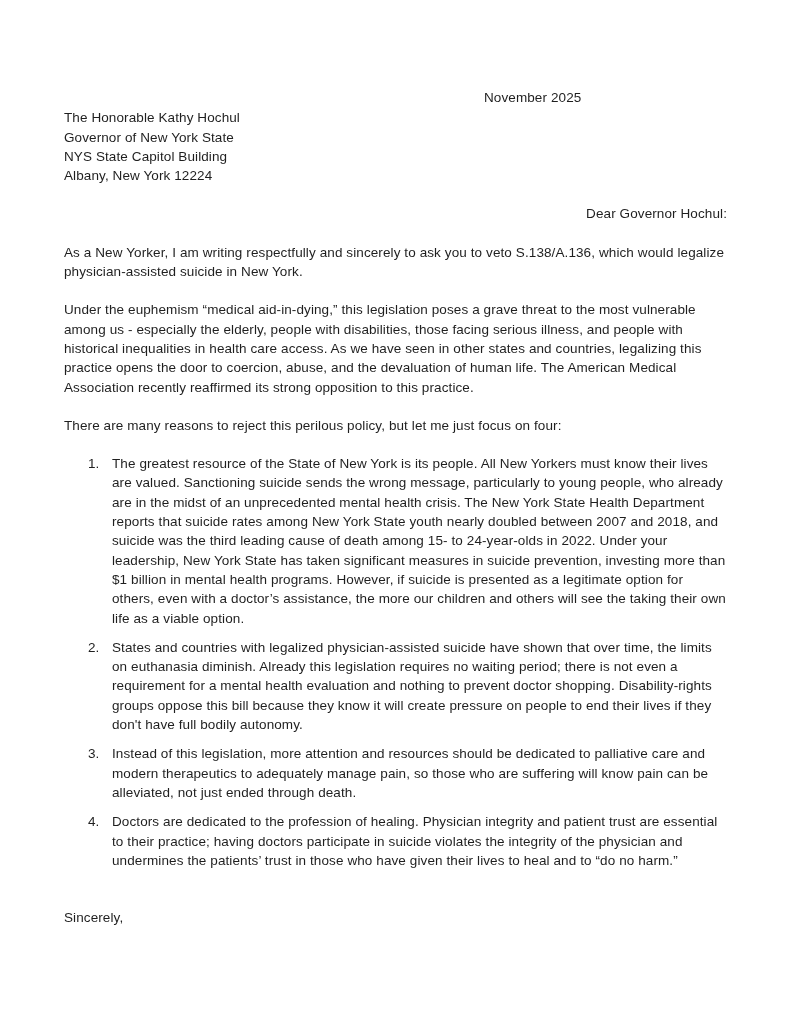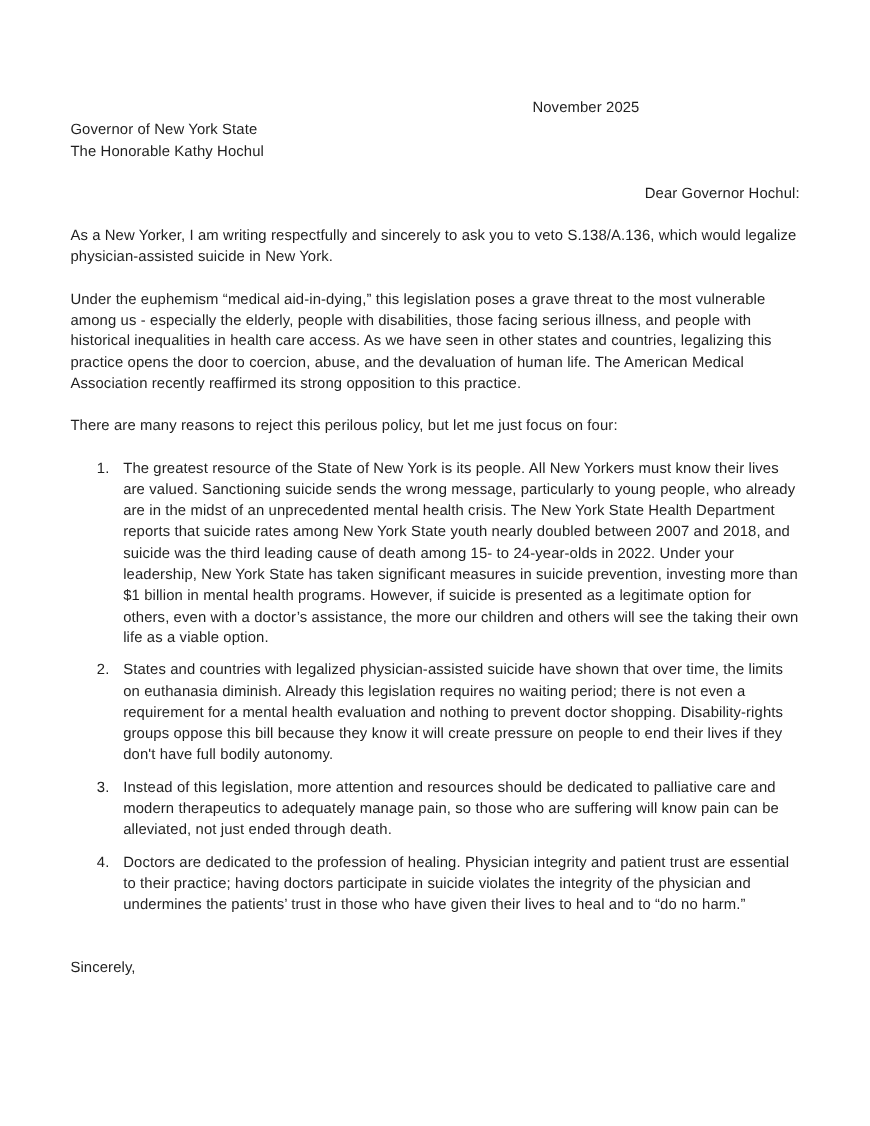--- a/index.html
+++ b/index.html
@@ -56,22 +56,24 @@
   }
 </style>
 </head>
 <body>
 
 <div class="page">
 
   <div class="date-line">November 2025</div>
 
   <div class="address-block">
+    <div>The Honorable Kathy Hochul</div>
     <div>Governor of New York State</div>
-    <div>The Honorable Kathy Hochul</div>
+    <div>NYS State Capitol Building</div>
+    <div>Albany, New York 12224</div>
   </div>
 
   <div class="salutation">Dear Governor Hochul:</div>
 
   <div class="para"><span>As a New Yorker, </span><span class="bold">I am writing respectfully and sincerely to ask you to veto S.138/A.136</span><span>, which would legalize physician-assisted suicide in New York.</span></div>
 
   <div class="para">Under the euphemism “medical aid-in-dying,” this legislation poses a grave threat to the most vulnerable among us - especially the elderly, people with disabilities, those facing serious illness, and people with historical inequalities in health care access. As we have seen in other states and countries, legalizing this practice opens the door to coercion, abuse, and the devaluation of human life. The American Medical Association recently reaffirmed its strong opposition to this practice.</div>
 
   <div class="para">There are many reasons to reject this perilous policy, but let me just focus on four:</div>
 

